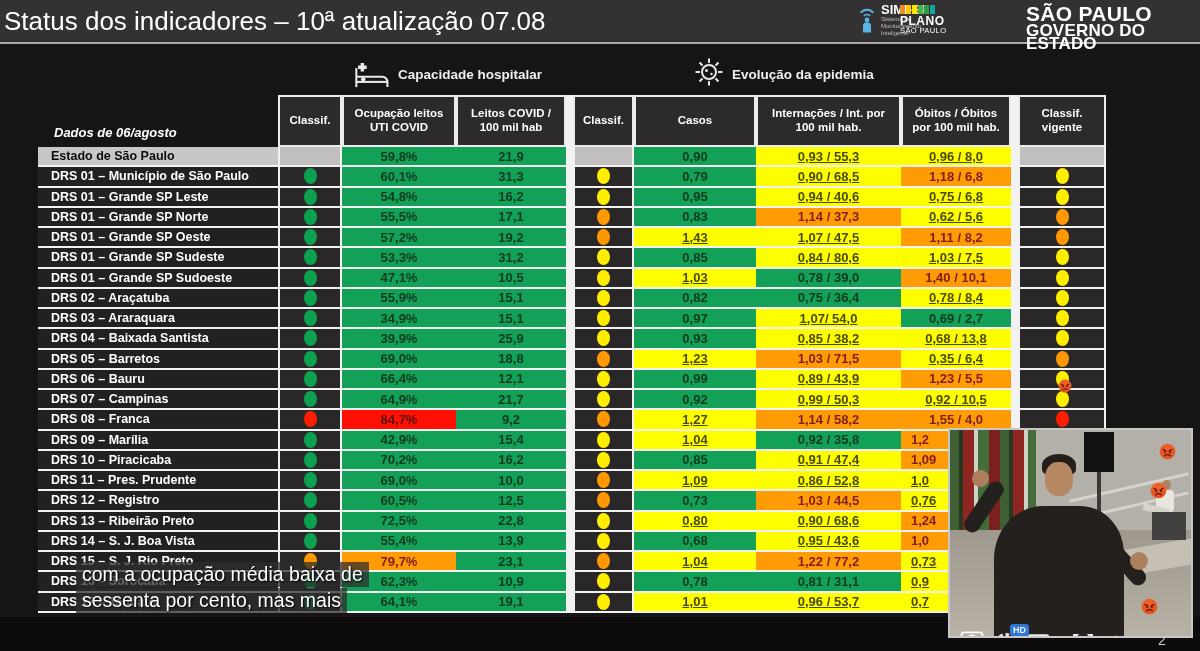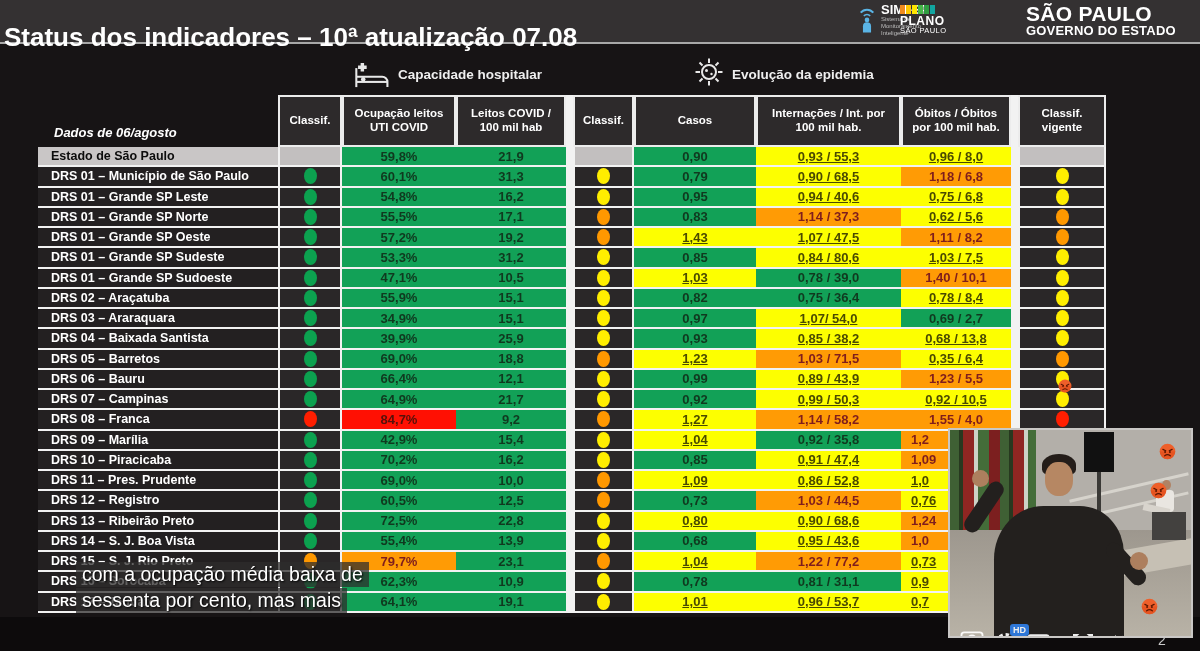--- a/index.html
+++ b/index.html
@@ -1,33 +1,33 @@
 <!DOCTYPE html>
 <html><head>
 <meta charset="utf-8">
 <style>
   html,body{margin:0;padding:0;background:#000;}
   #stage{position:relative;width:1200px;height:651px;background:#171415;overflow:hidden;
          font-family:"Liberation Sans",sans-serif;}
   
   #titlebar{position:absolute;left:0;top:0;width:1200px;height:42px;background:#343132;
             border-bottom:2px solid #a8a8a8;}
-  #title{position:absolute;left:4px;top:0;line-height:42px;color:#fff;font-size:26px;font-weight:bold;margin-top:16px;}
+  #title{position:absolute;left:4px;top:0;line-height:42px;color:#fff;font-size:26px;font-weight:normal;}
   .logo{position:absolute;top:4px;color:#fff;}
   #logo-simi{left:858px;display:flex;gap:5px;}
   #simi-text b{font-size:13px;display:block;line-height:12px;}
   #simi-text span{display:block;font-size:6px;line-height:7px;color:#bdbdbd;}
   #logo-plano{left:900px;text-align:left;}
   #plano-bars{display:flex;gap:1px;height:9px;margin:1px 0 1px 0;}
   #plano-bars i{width:5px;height:9px;display:block;}
   #plano-top{font-size:12px;font-weight:bold;line-height:12px;letter-spacing:.5px;}
   #plano-bottom{font-size:7.5px;line-height:8px;letter-spacing:.4px;}
   #logo-gov{left:1026px;}
   #gov-top{font-size:21px;font-weight:bold;line-height:20px;letter-spacing:.3px;}
-  #gov-bottom{font-size:13px;font-weight:bold;line-height:13px;letter-spacing:.2px;}
+  #gov-bottom{font-size:17px;font-weight:bold;line-height:13px;letter-spacing:.2px;}
   
   .sect{position:absolute;color:#efefef;font-size:13.5px;font-weight:bold;}
   .sect-icon{position:absolute;}
   
   #tgrid{position:absolute;left:38px;top:95px;display:grid;
          grid-template-columns:240px 64px 114px 110px 7px 61px 122px 145px 110px 7px 88px;
          grid-template-rows:52px;grid-auto-rows:20.26px;}
   .cell{display:flex;align-items:center;justify-content:center;box-sizing:border-box;
         font-size:13px;border-bottom:2px solid #f2f2f2;overflow:hidden;white-space:nowrap;}
   .hdr{background:#2d2a2b;border:2px solid #ececec;color:#fff;font-weight:bold;font-size:11.5px;

